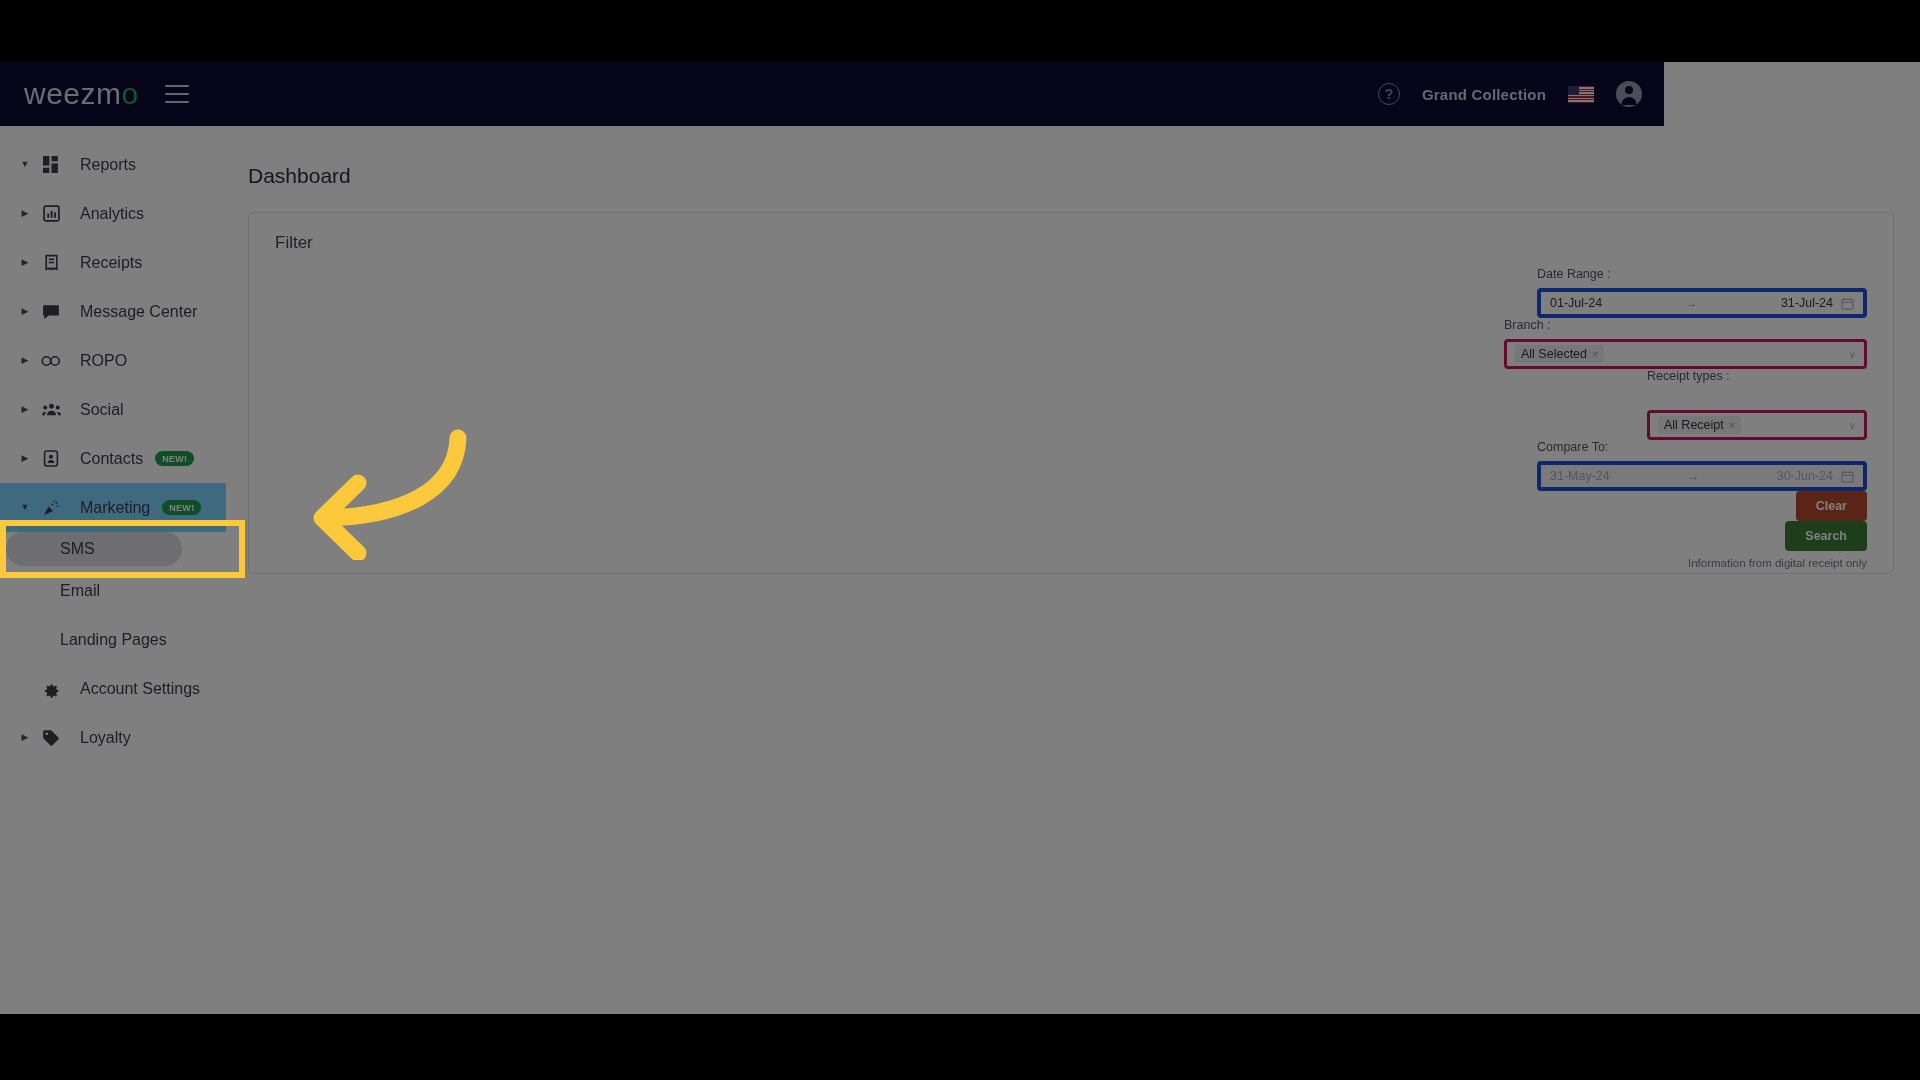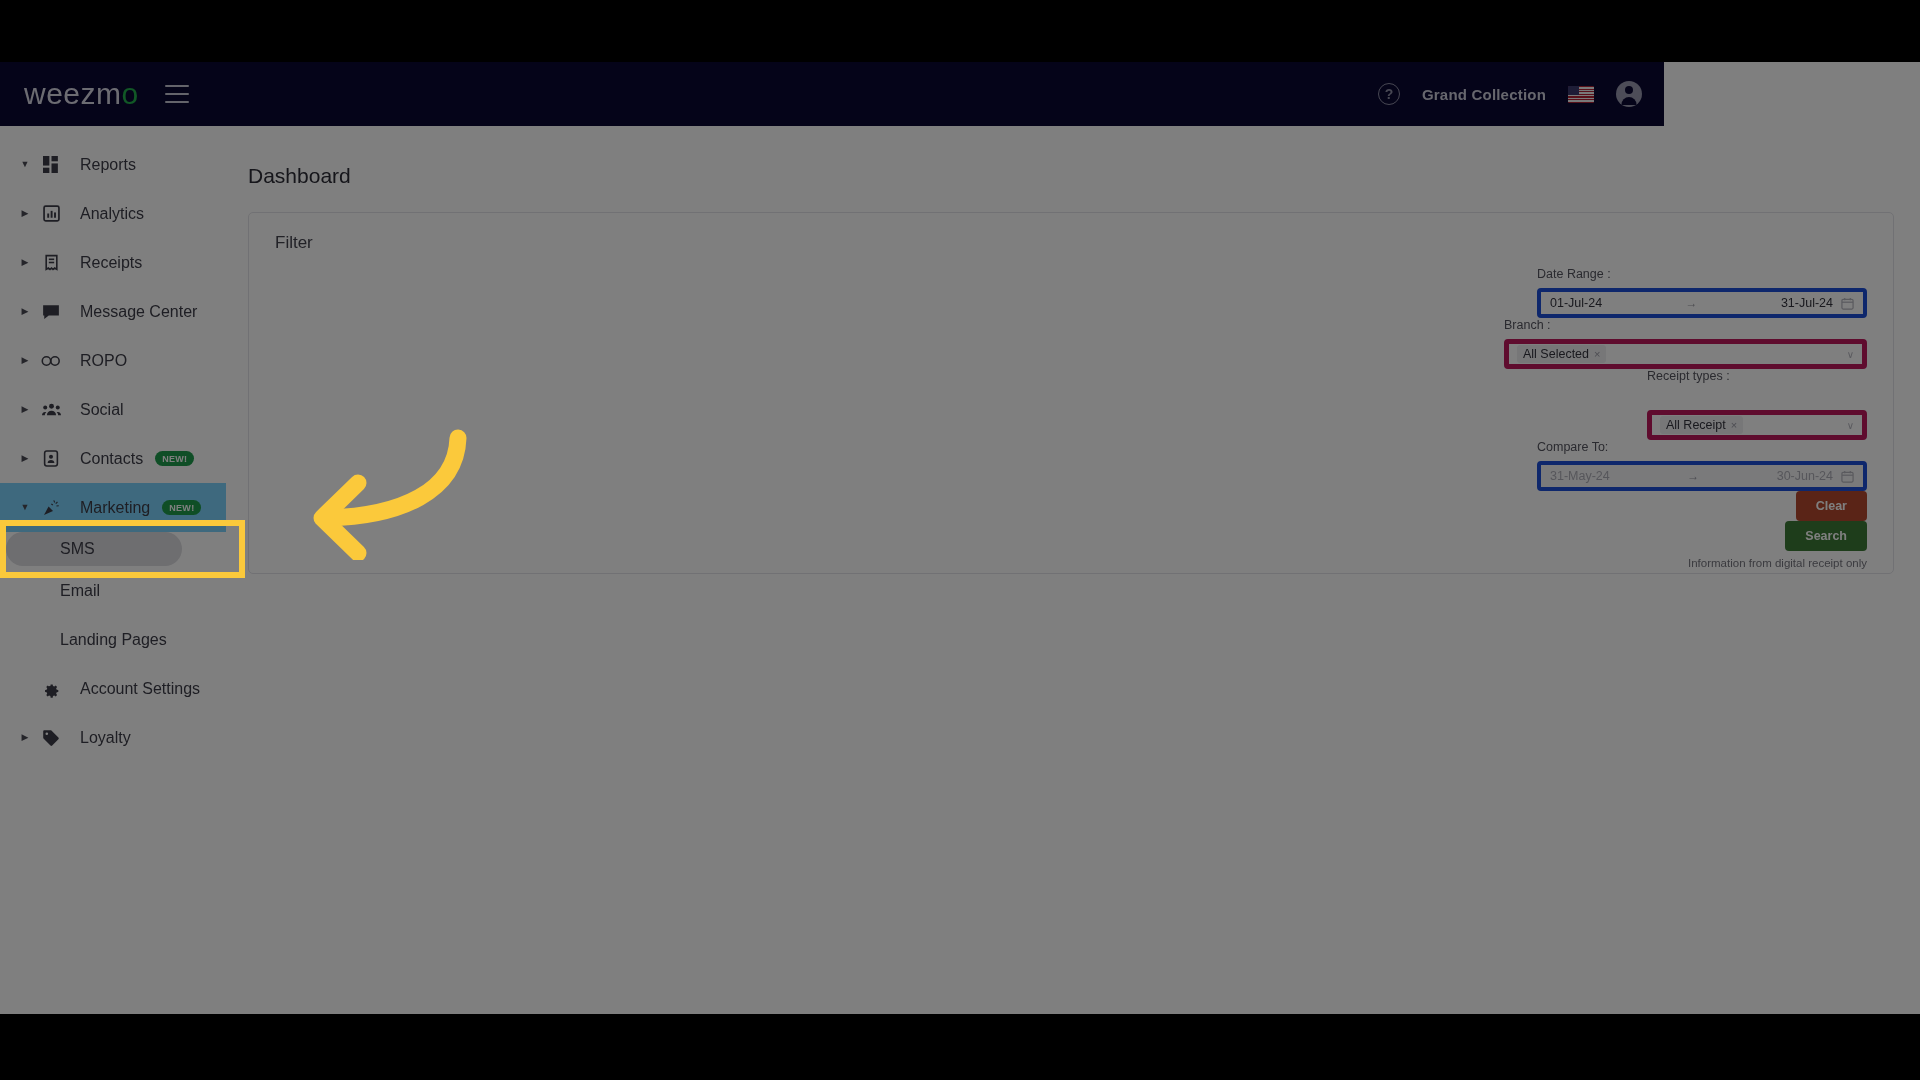--- a/index.html
+++ b/index.html
@@ -109,21 +109,21 @@
     display: flex; align-items: center; padding: 0 9px; font-size: 12.5px; color: #33333d;
   }
   .input-box.disabled { background: #f4f4f6; color: #adadb6; }
   .date-a { flex: 0 0 auto; }
   .date-arrow { flex: 1; text-align: center; color: #9a9aa4; font-size: 12px; }
   .date-b { flex: 0 0 auto; }
   .cal-icon { margin-left: 8px; color: #b4b4bd; display: flex; }
   .cal-icon svg { display: block; }
 
   .select-box {
-    min-height: 30px; border: 5px solid #be185d; border-radius: 4px; background: #fff;
+    min-height: 30px; border: 3px solid #be185d; border-radius: 4px; background: #fff;
     display: flex; align-items: center; padding: 0 8px;
   }
   .tag {
     background: #eeeef1; border-radius: 3px; padding: 2px 6px; font-size: 12.5px;
     color: #33333d; display: inline-flex; align-items: center; gap: 5px;
   }
   .tag .x { color: #9a9aa4; font-size: 11px; cursor: pointer; }
   .chev { margin-left: auto; color: #b4b4bd; font-size: 10px; }
 
   .btn {

